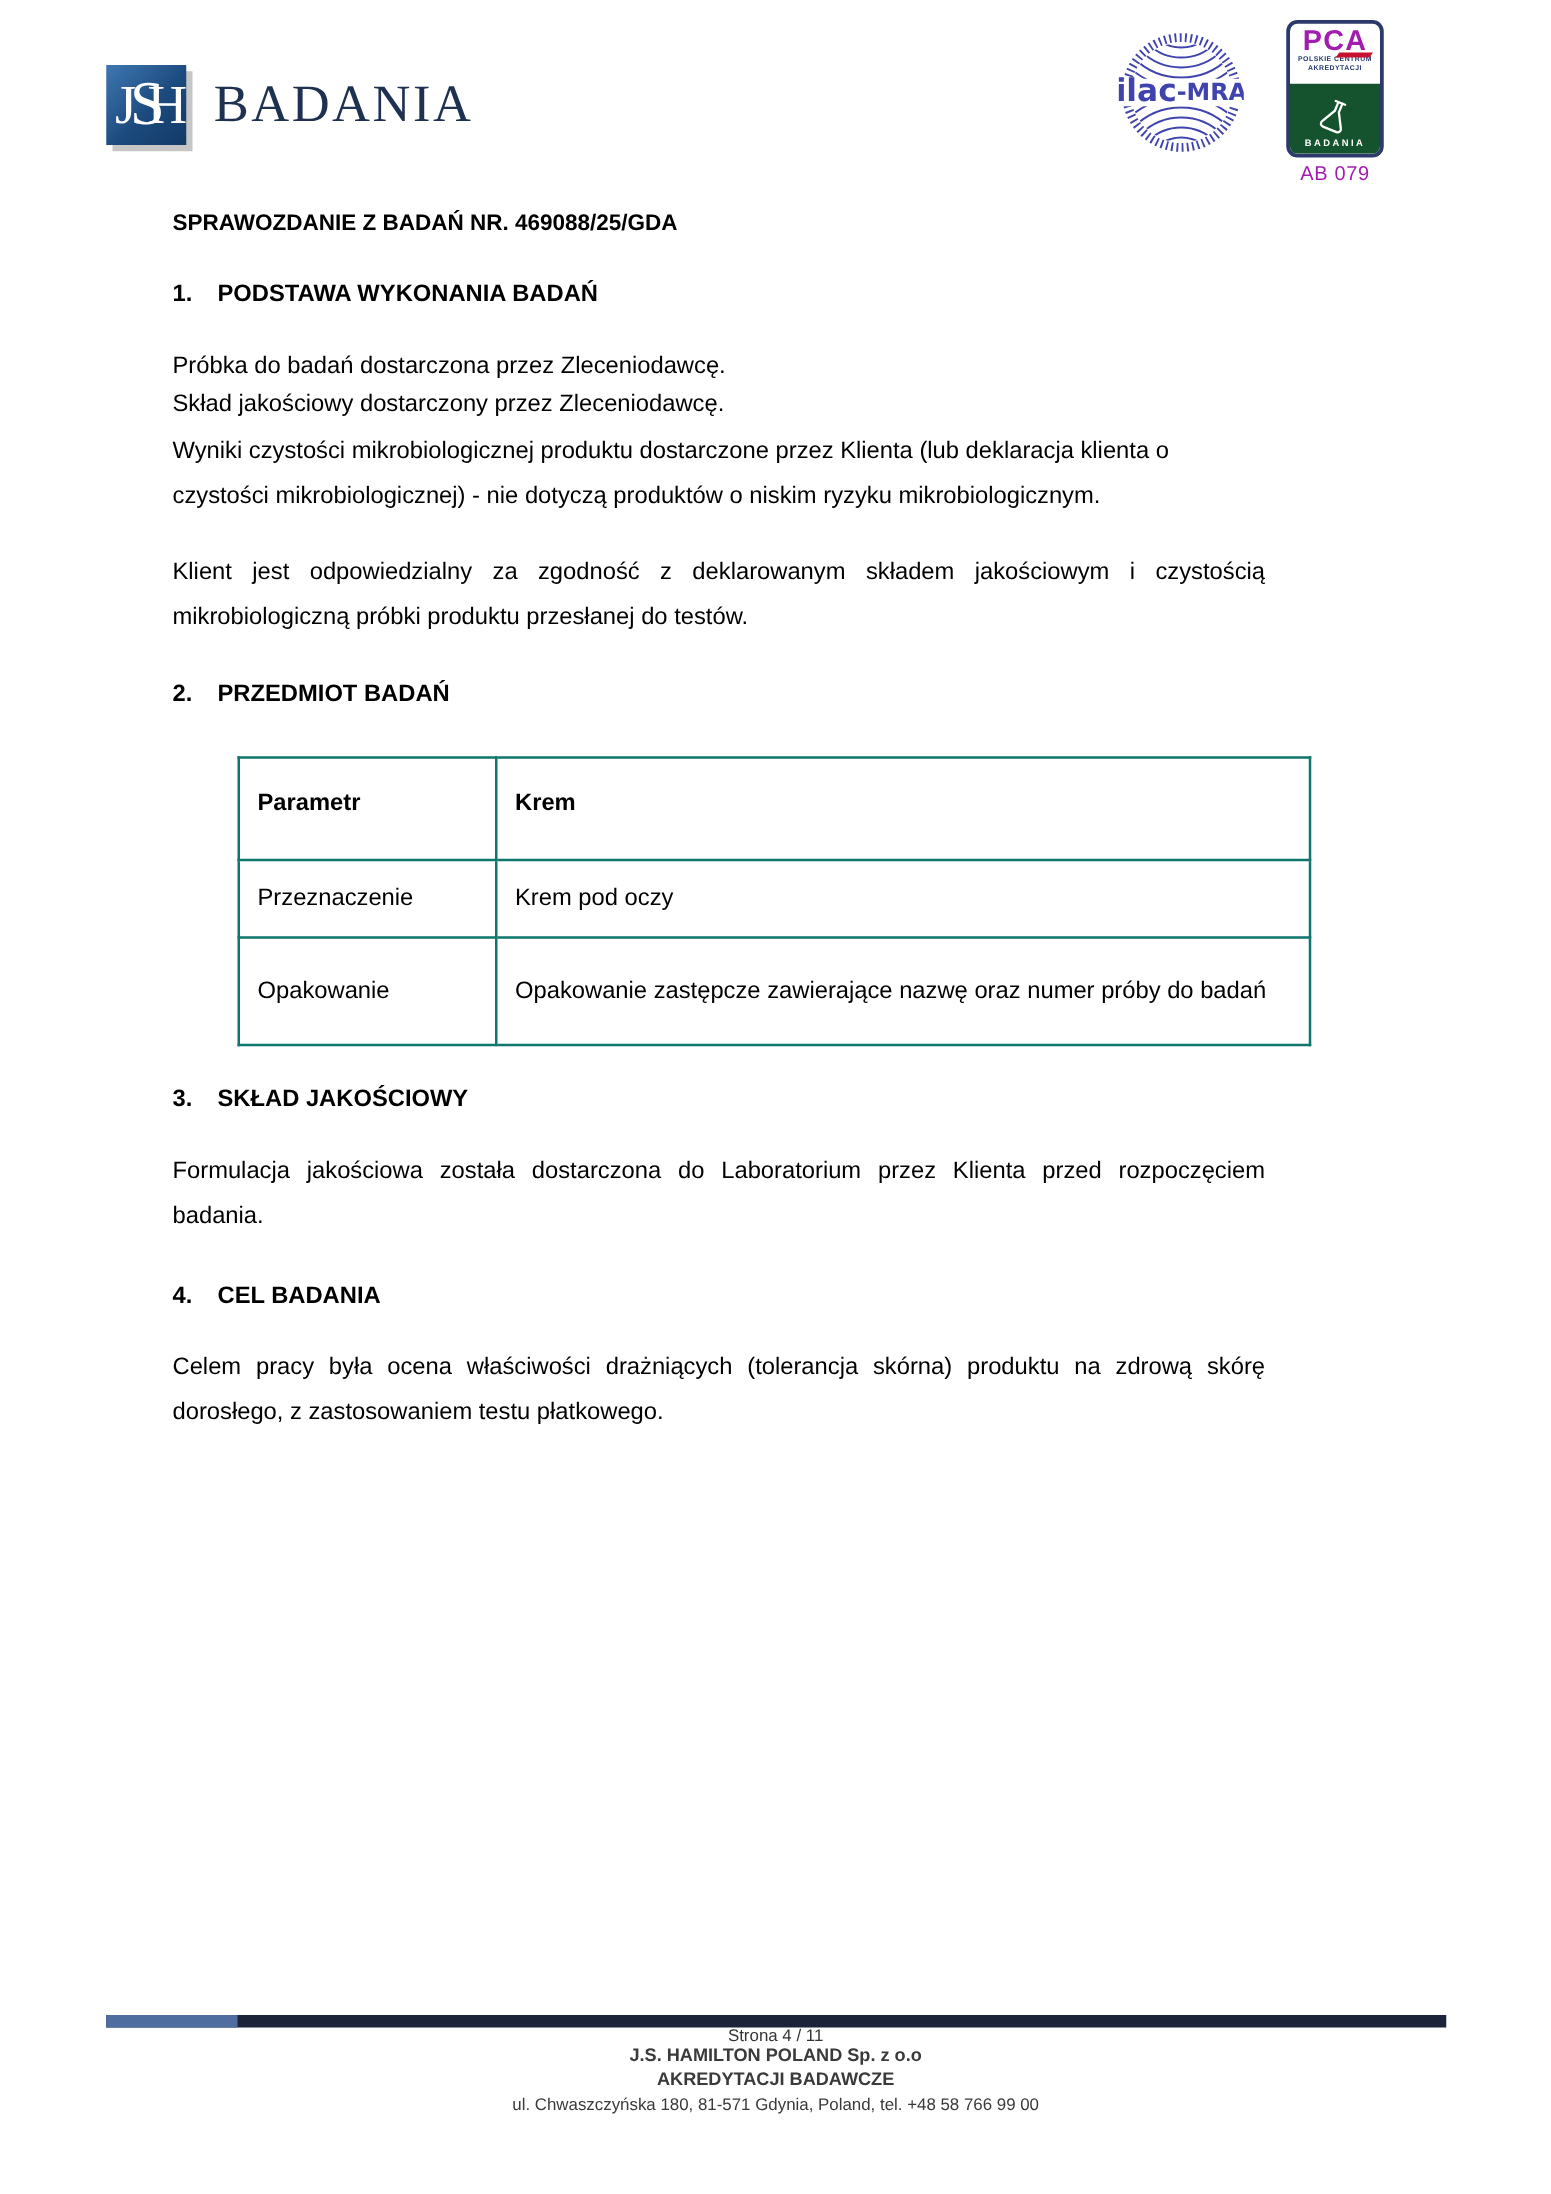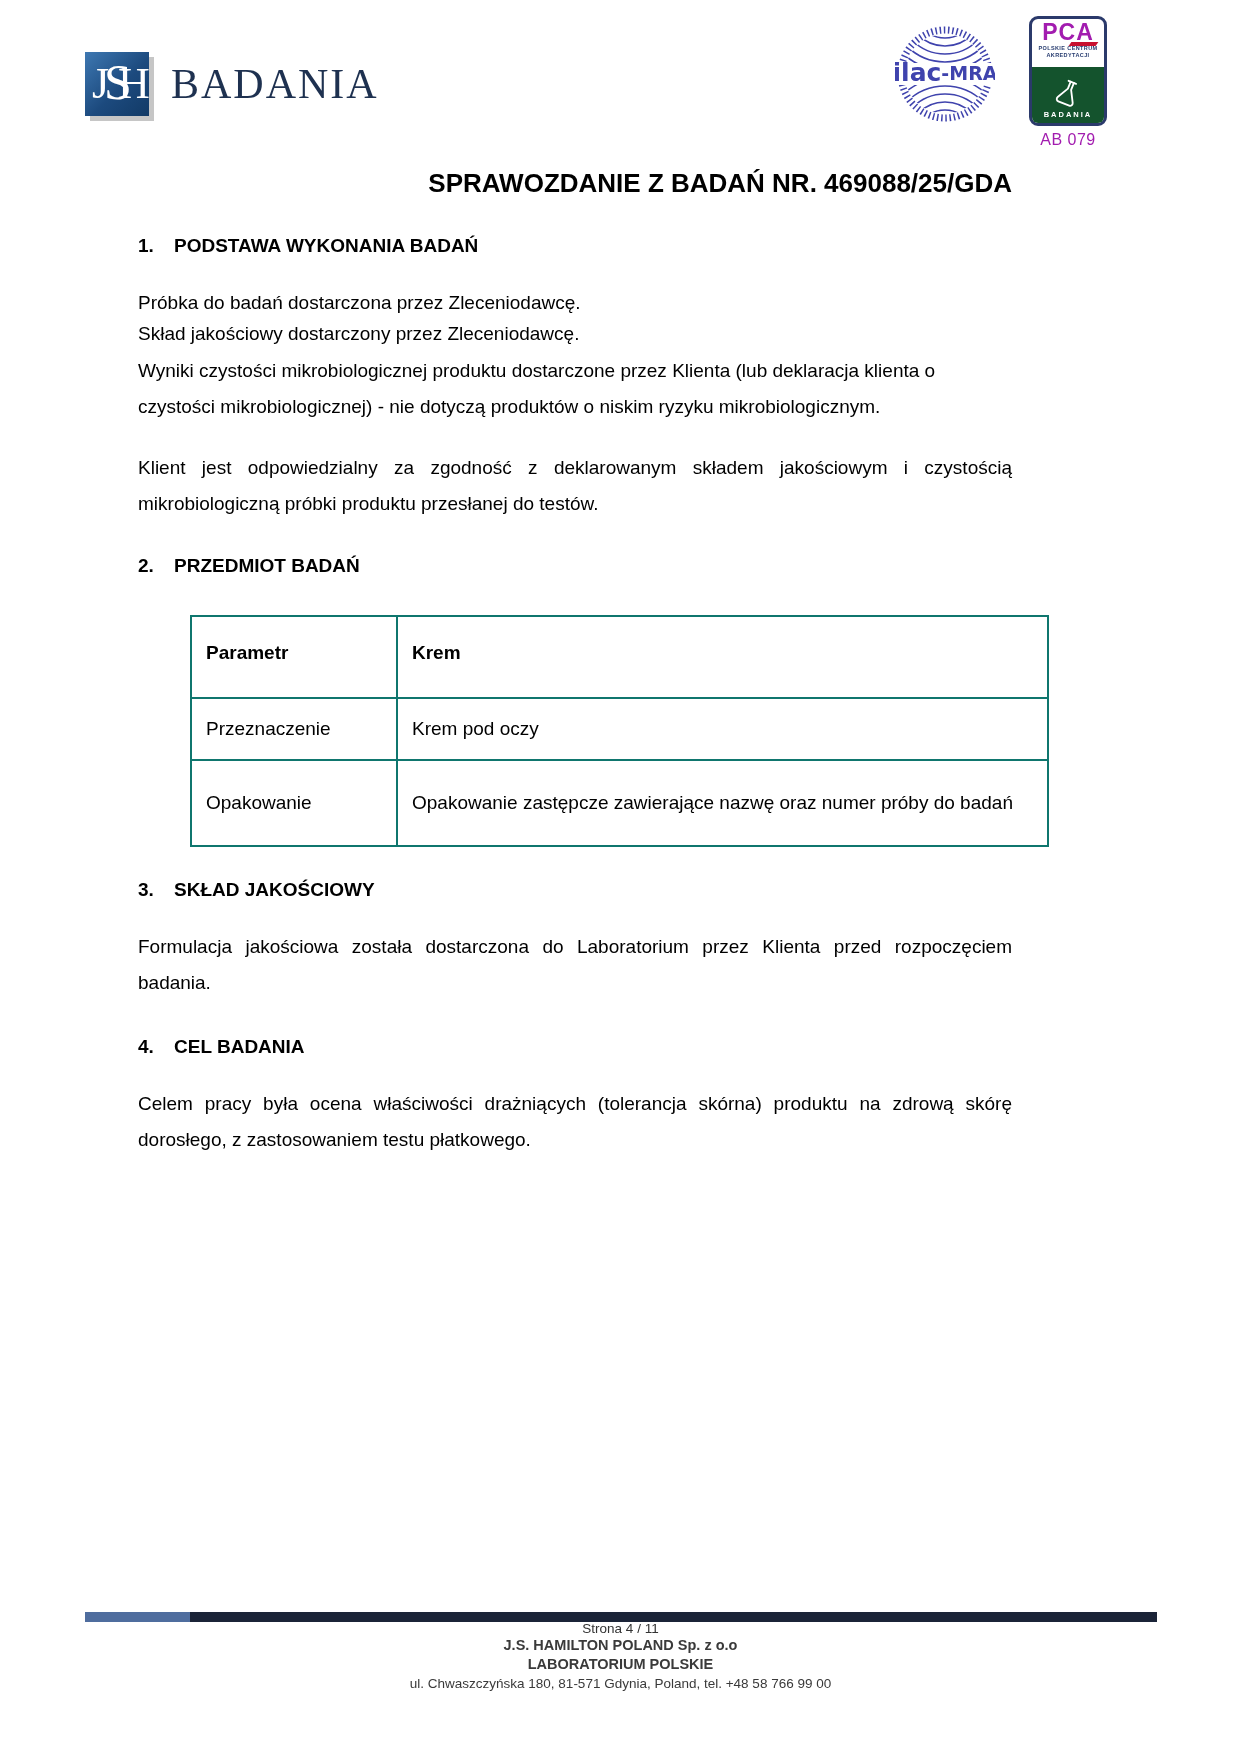--- a/index.html
+++ b/index.html
@@ -36,21 +36,21 @@
   .pca-org { font-size:5.5px; font-weight:bold; color:#253a6e; letter-spacing:0.4px; line-height:7px; display:block; }
   .pca-bottom {
     flex:1; background:#14532d; color:#ffffff; display:flex; flex-direction:column;
     align-items:center; justify-content:flex-end; padding-bottom:4px;
   }
   .pca-category { font-size:7.5px; font-weight:bold; letter-spacing:2px; margin-top:2px; }
   .pca-ab { text-align:center; font-size:16px; color:#a21caf; margin-top:5px; letter-spacing:0.5px; }
 
   
   .content { position:absolute; left:138px; top:0; width:911px; }
-  .doc-title { margin:168px 0 0 0; width:874px; text-align:right; font-size:26px; font-weight:bold; }
+  .doc-title { margin:168px 0 0 0; width:874px; text-align:left; font-size:18px; font-weight:bold; }
   .sec-heading { display:flex; font-size:19px; font-weight:bold; margin:36px 0 0 0; }
   .sec-num { width:36px; flex:0 0 36px; }
   .h2m { margin-top:34px; } .h3m { margin-top:32px; } .h4m { margin-top:36px; }
 
   .para { width:874px; font-size:19px; margin:0; }
   .single { line-height:31px; }
   .multi  { line-height:35.5px; }
   .justify { text-align:justify; text-align-last:left; }
   .mt30 { margin-top:30px; } .mt26 { margin-top:26px; } .mt28 { margin-top:28px; } .mt4 { margin-top:4px; }
 
@@ -190,17 +190,17 @@
     <p class="para multi justify mt28">Celem pracy była ocena właściwości drażniących (tolerancja skórna) produktu na zdrową skórę dorosłego, z zastosowaniem testu płatkowego.</p>
 
   </div>
 
   <div class="page-label">Strona 4 / 11</div>
   <div class="footer-bar">
     <div class="bar-light"></div>
   </div>
   <div class="footer-company">
     <div class="fc-bold">J.S. HAMILTON POLAND Sp. z o.o</div>
-    <div class="fc-bold">LABORATORIUM POLSKIE</div>
+    <div class="fc-bold">AKREDYTACJI BADAWCZE</div>
     <div class="fc-reg">ul. Chwaszczyńska 180, 81-571 Gdynia, Poland, tel. +48 58 766 99 00</div>
   </div>
 
 </div>
 
 </body></html>

